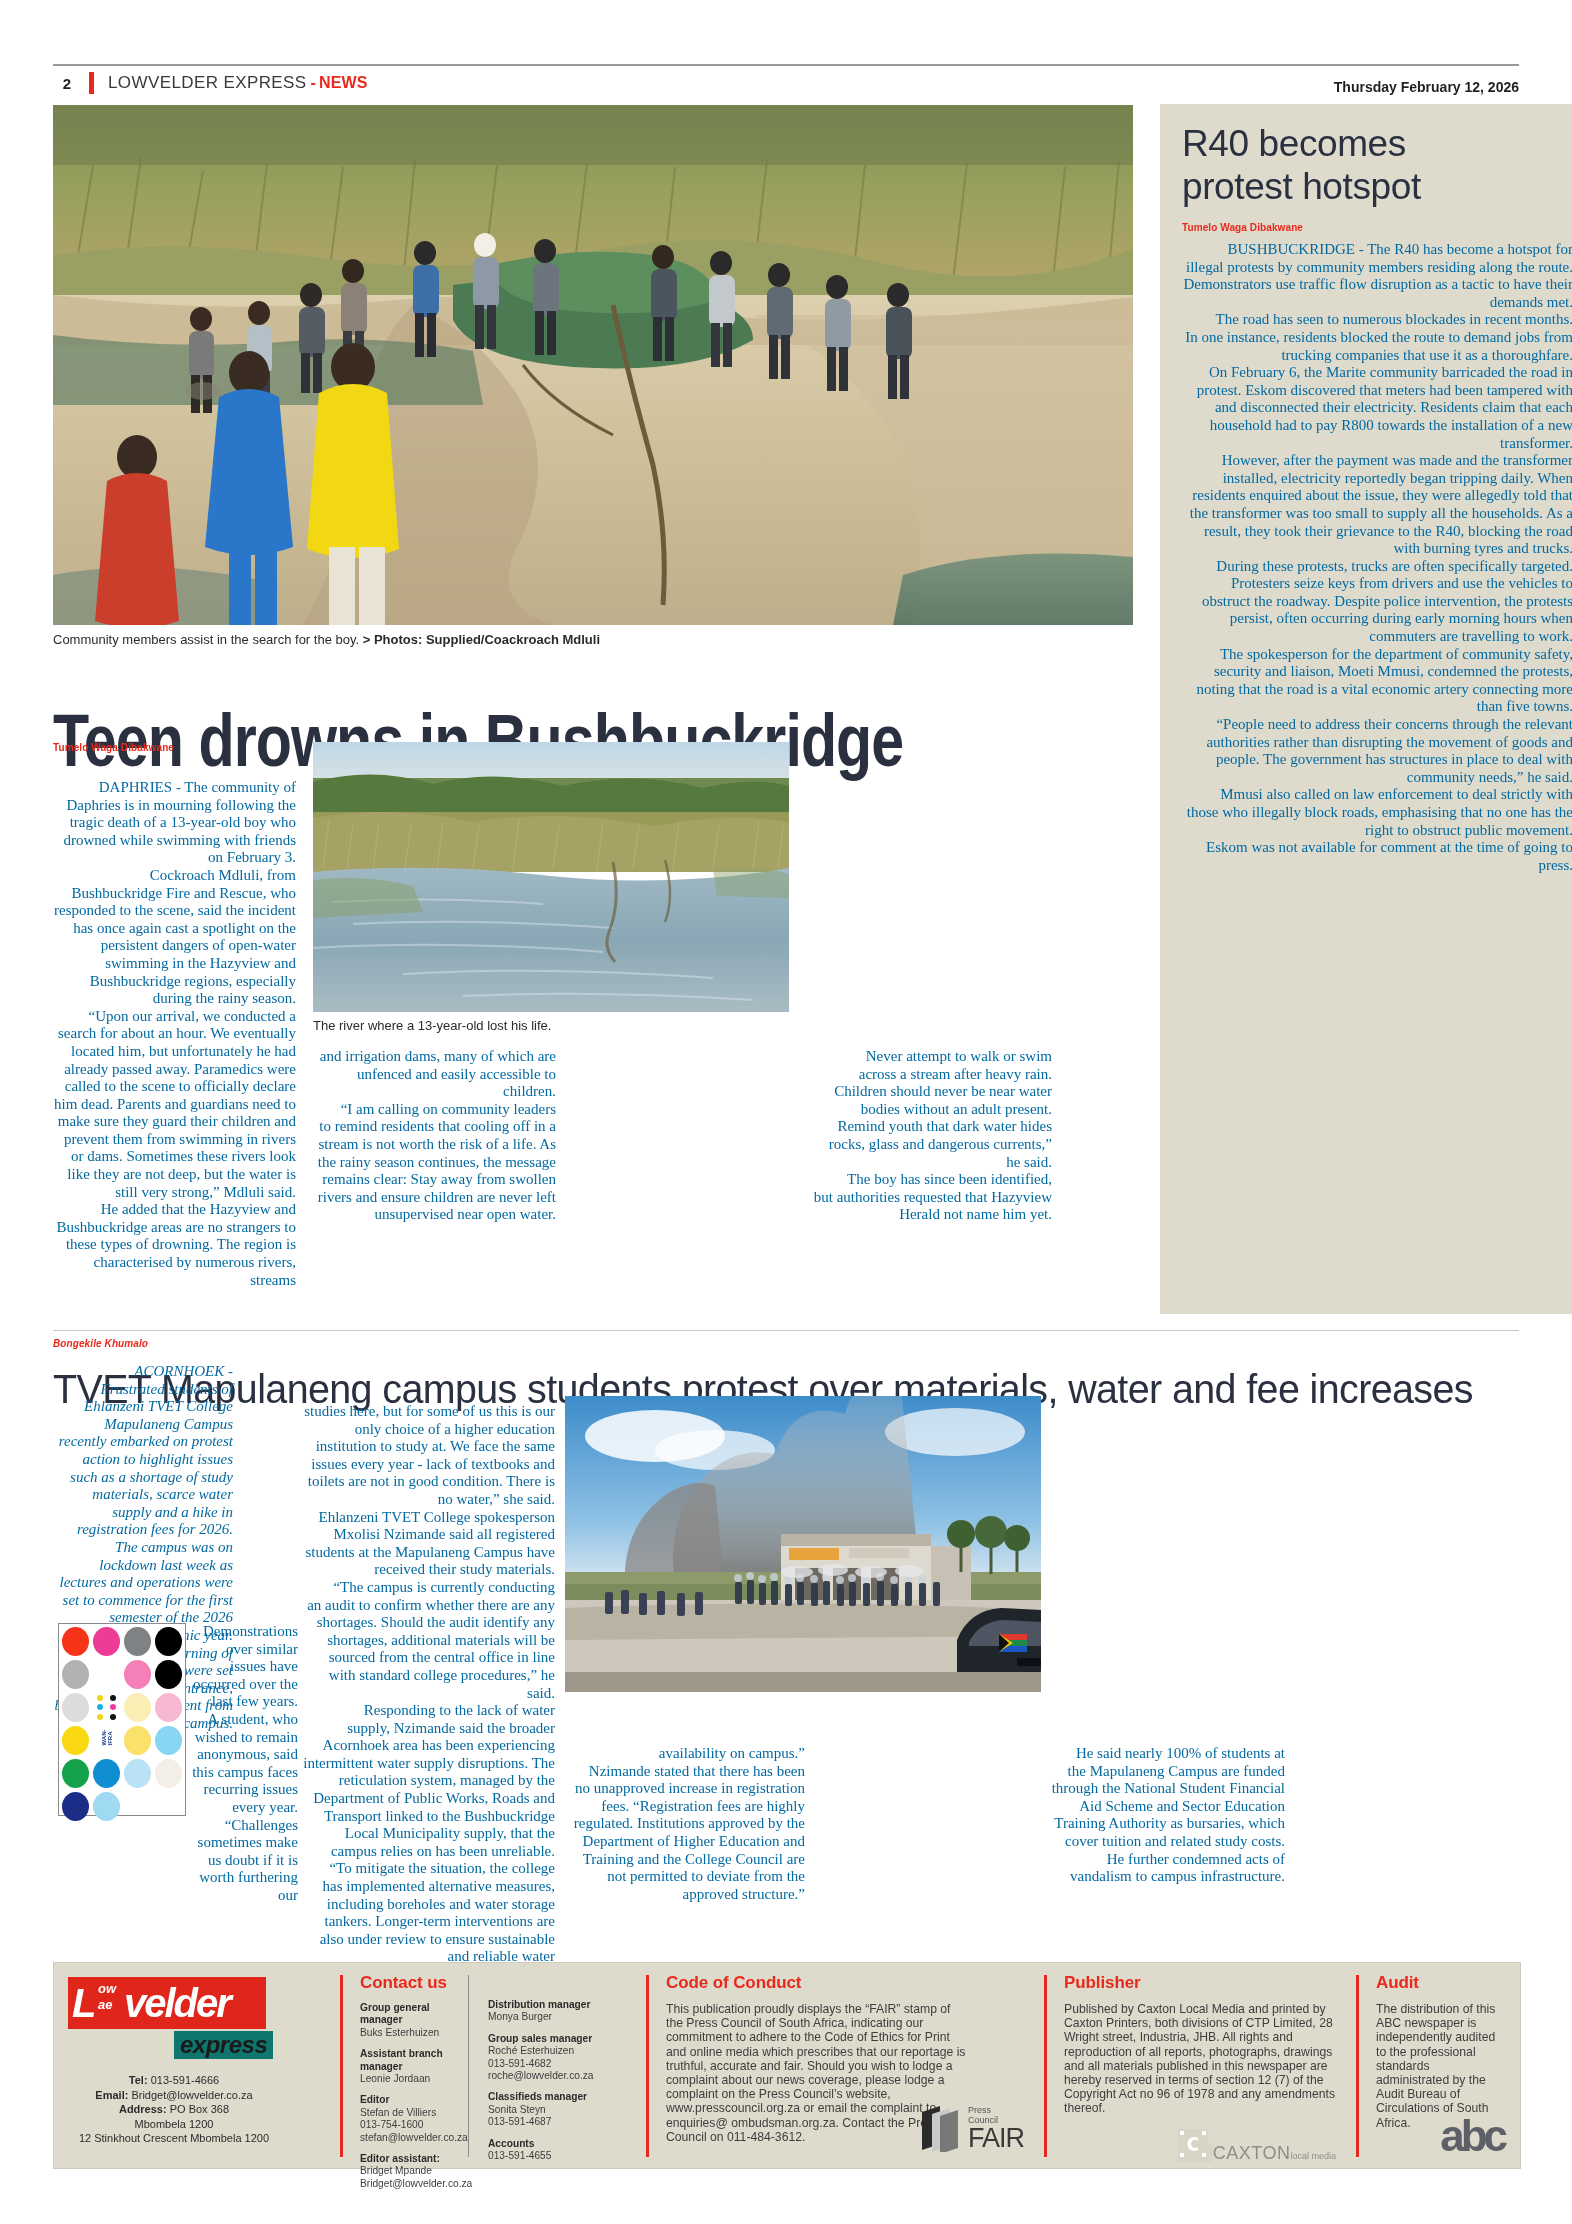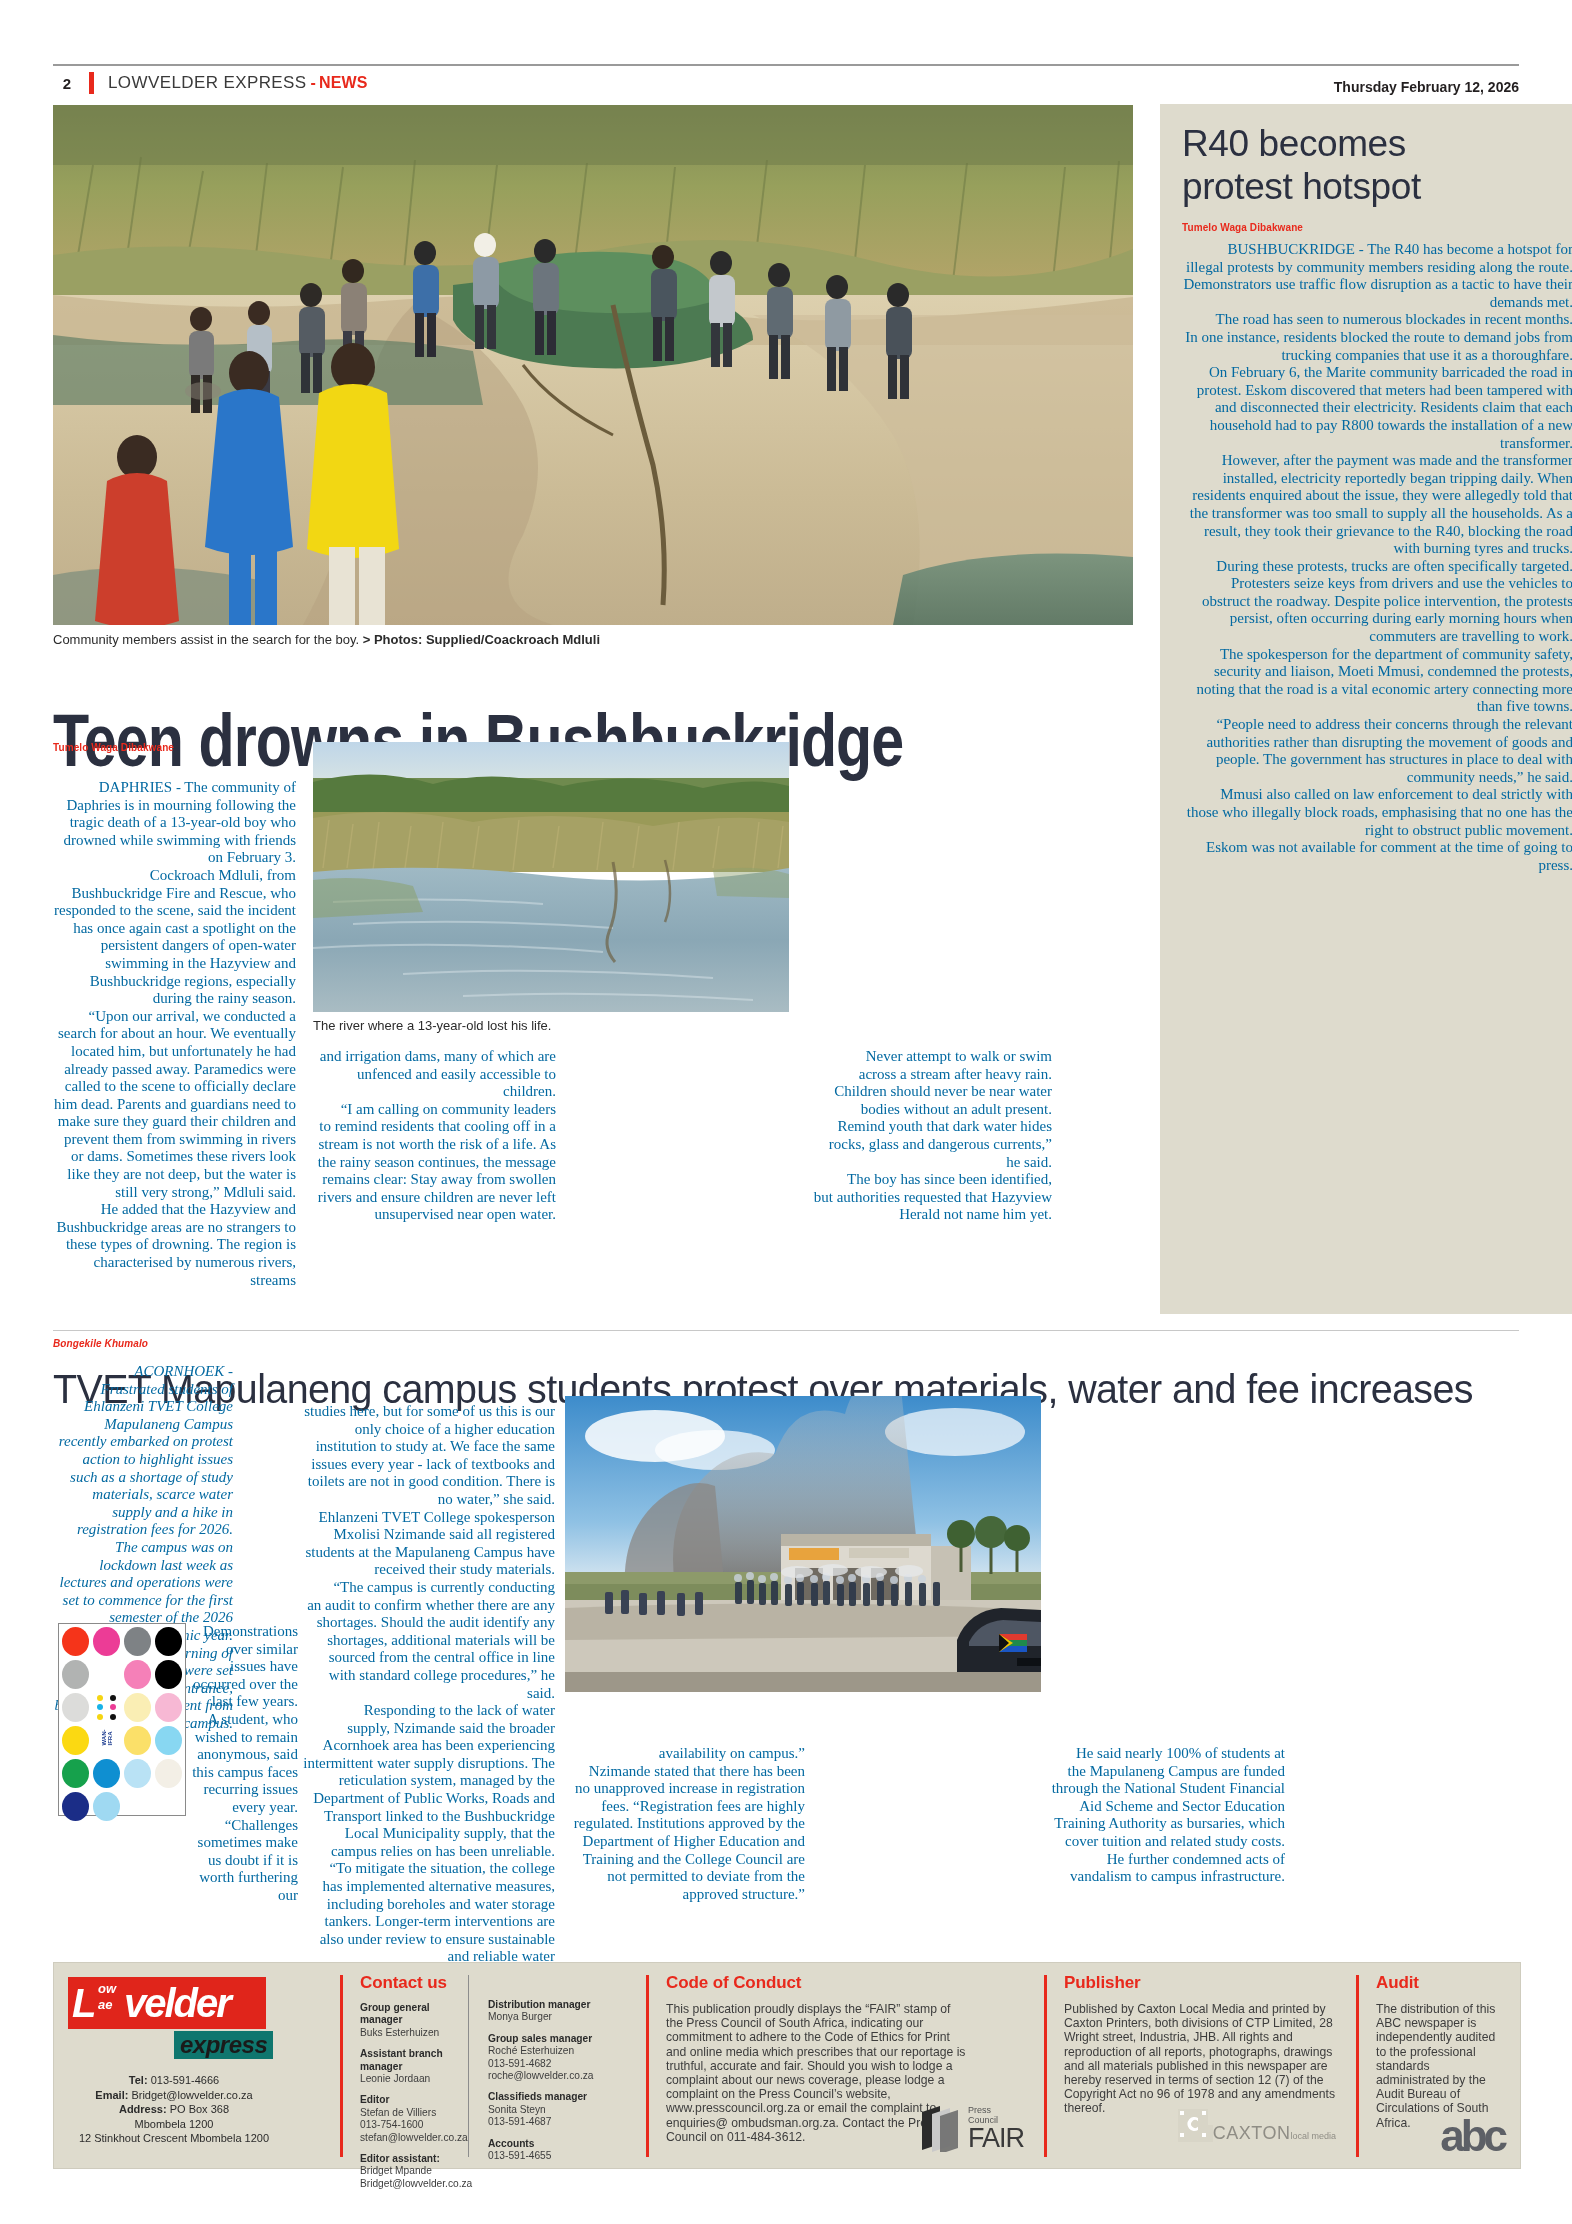--- a/index.html
+++ b/index.html
@@ -108,21 +108,21 @@
   .logo-contact b{font-weight:bold;}
 
   
   .fair{position:absolute;right:14px;bottom:16px;display:flex;align-items:flex-end;gap:6px;}
   .fair-glyph{width:44px;height:48px;position:relative;}
   .fair-txt{line-height:1;}
   .fair-pc{font-size:9px;color:#555;line-height:10px;}
   .fair-big{font-size:27px;letter-spacing:-1px;color:#3a3a3a;font-weight:400;}
 
   
-  .caxton{position:absolute;right:14px;bottom:24px;text-align:right;}
+  .caxton{position:absolute;right:14px;bottom:4px;text-align:right;}
   .cax-sq{width:30px;height:30px;background:#d8d5c7;position:relative;margin-left:34px;}
   .cax-name{font-size:18px;color:#8f8d85;letter-spacing:.5px;}
   .cax-name small{font-size:9px;letter-spacing:0;}
 
   
   .abclogo{position:absolute;right:12px;bottom:12px;font-size:44px;color:#5d6066;
            font-weight:bold;letter-spacing:-4px;line-height:40px;}
 </style>
 </head>
 <body>

